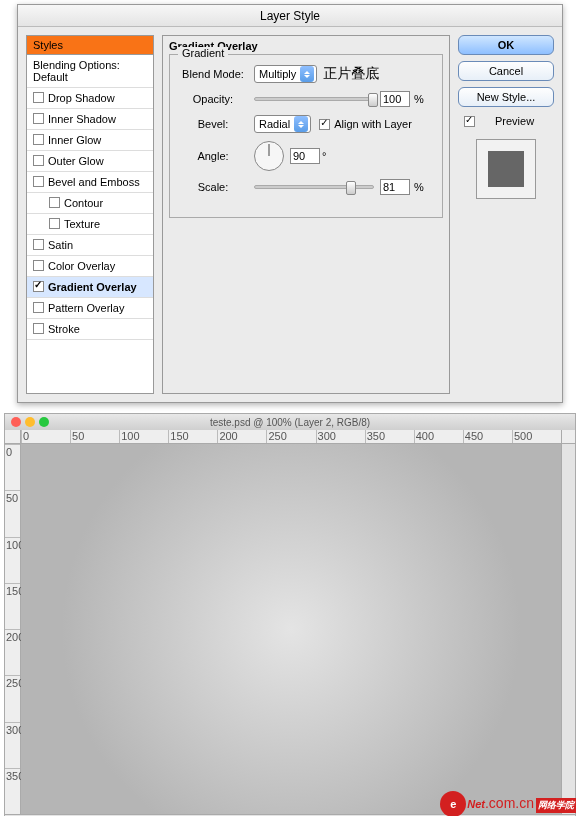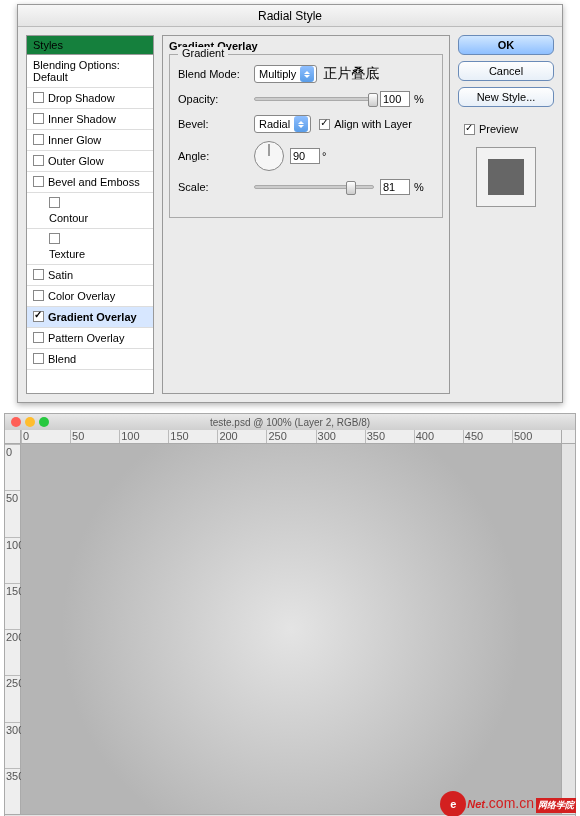--- a/index.html
+++ b/index.html
@@ -5,52 +5,52 @@
 * { box-sizing: border-box; margin: 0; padding: 0; font-family: "Lucida Grande", Arial, sans-serif; font-size: 11px; }
 body { background: #fff; width: 580px; }
 
 
 .dialog { width: 546px; margin: 4px auto 10px; border: 1px solid #999; background: #ebebeb; box-shadow: 0 2px 6px rgba(0,0,0,0.3); }
 .dialog-title { text-align: center; padding: 4px 0 3px; background: linear-gradient(#f7f7f7,#e4e4e4); border-bottom: 1px solid #bbb; font-size: 12px; }
 .dialog-body { display: flex; padding: 8px; gap: 8px; }
 
 
 .styles-panel { width: 128px; }
-.styles-header { border: 1px solid #999; background: #15803d; padding: 3px 6px; border-bottom: none; }
+.styles-header { border: 1px solid #999; background: #f97316; padding: 3px 6px; border-bottom: none; }
 .styles-list { border: 1px solid #999; background: #fff; height: 340px; }
 .styles-list .row { padding: 4px 6px; border-bottom: 1px solid #ddd; display: flex; align-items: flex-start; gap: 4px; cursor: pointer; }
 .styles-list .row.selected { background: #d7e7ff; font-weight: bold; }
-.styles-list .row.sub { padding-left: 22px; flex-direction: column; }
+.styles-list .row.sub { padding-left: 22px; }
 .chk { width: 11px; height: 11px; border: 1px solid #888; background: #fff; display: inline-block; position: relative; }
 .chk.on::after { content: "✓"; position: absolute; top: -3px; left: 0; font-size: 10px; color: #000; }
 
 
 .center-panel { flex: 1; border: 1px solid #999; background: #ebebeb; padding: 0; }
 .group-label { padding: 4px 6px 2px; font-weight: bold; font-size: 11px; }
 .fieldset { border: 1px solid #aaa; margin: 0 6px 6px; padding: 10px 8px 14px 8px; position: relative; }
 .fieldset-label { position: absolute; top: -8px; left: 8px; background: #ebebeb; padding: 0 4px; }
 .form-row { display: flex; align-items: center; margin-bottom: 8px; }
-.form-row .lbl { width: 70px; text-align: left; margin-right: 6px; }
+.form-row .lbl { width: 70px; text-align: center; margin-right: 6px; }
 .select { display: inline-flex; align-items: center; border: 1px solid #888; background: #fff; height: 18px; padding: 0 2px 0 4px; border-radius: 3px; }
 .select .arrows { width: 14px; height: 16px; background: linear-gradient(#8fbfff,#5a9de8); border-radius: 3px; margin-left: 4px; display: flex; flex-direction: column; align-items: center; justify-content: center; gap:1px;}
 .select .arrows::before { content:""; border: 3px solid transparent; border-bottom-color:#fff; display:block; }
 .select .arrows::after { content:""; border: 3px solid transparent; border-top-color:#fff; display:block; }
 .slider { flex: 1; max-width: 120px; height: 4px; background: #ccc; border: 1px solid #aaa; border-radius: 2px; position: relative; margin-right: 6px; }
 .slider .thumb { position: absolute; top: -5px; width: 10px; height: 14px; background: linear-gradient(#fff,#ccc); border: 1px solid #888; border-radius: 2px; transform: translateX(-5px); }
 .num-input { width: 30px; border: 1px solid #888; background: #fff; padding: 1px 2px; text-align: left; }
 .grad-swatch { width: 100px; height: 14px; background: linear-gradient(90deg,#1a1a1a, #fff); border: 1px solid #888; display:inline-block; }
 .angle-dial { width: 30px; height: 30px; border: 1px solid #888; border-radius: 50%; background: #f6f6f6; position: relative; margin-right: 6px; }
 .angle-dial::after { content:""; position:absolute; left:50%; top:50%; width:1px; height:12px; background:#444; transform-origin: bottom; transform: translate(-50%,-100%) rotate(0deg); }
 .annot { margin-left: 6px; font-size: 14px; }
 
 
 .right-panel { width: 96px; display: flex; flex-direction: column; gap: 6px; }
 .btn { height: 20px; border: 1px solid #6a8bb8; border-radius: 6px; background: linear-gradient(#fefefe,#e7eff8); text-align: center; line-height: 18px; cursor: pointer; }
 .btn.primary { background: linear-gradient(#cfe6ff,#8ebfff); font-weight: bold; }
-.preview-chk { display: flex; align-items: flex-end; gap: 4px; padding-left: 6px; margin-top: 10px;}
+.preview-chk { display: flex; align-items: flex-end; gap: 20px; padding-left: 6px; margin-top: 2px;}
 .preview-box { width: 60px; height: 60px; border: 1px solid #999; background: #f2f2f2; margin: 6px auto 0; display: flex; align-items: center; justify-content: center; }
 .preview-inner { width: 36px; height: 36px; background: #666; }
 
 
 .doc-window { width: 572px; margin: 0 auto; border: 1px solid #aaa; background: #d0d0d0; }
 .titlebar { height: 16px; background: linear-gradient(#e8e8e8,#cfcfcf); display: flex; align-items: center; padding: 0 6px; gap: 4px; position: relative; }
 .traffic { width: 10px; height: 10px; border-radius: 50%; }
 .tr-r { background: #ff5f57; } .tr-y { background: #ffbd2e; } .tr-g { background: #28c840; }
 .doc-title { position: absolute; left: 0; right: 0; text-align: center; font-size: 10px; color: #555; }
 .canvas-wrap { display: flex; }
@@ -67,21 +67,21 @@
 .watermark { position: relative; margin-top: -38px; text-align: right; padding-right: 4px;}
 .wm-main { font-size: 22px; font-weight: bold; font-style: italic; color: #d32020; display:inline-flex; align-items:baseline;}
 .wm-main .e { background:#d32020; color:#fff; border-radius:50%; width:26px; height:26px; display:inline-flex; align-items:center; justify-content:center; font-style:normal; margin-right:1px;}
 .wm-sub { font-size: 13px; color: #d32020; display: block; margin-top: -3px;}
 .wm-cn { display:inline-block; background:#d32020; color:#fff; font-size:9px; padding:1px 2px; vertical-align: top; margin-left:2px;text-align:right;}
 </style>
 </head>
 <body>
 
 <div class="dialog">
-  <div class="dialog-title">Radial Style</div>
+  <div class="dialog-title">Layer Style</div>
   <div class="dialog-body">
 
     <div class="styles-panel">
       <div class="styles-header">Styles</div>
       <div class="styles-list">
         <div class="row">
             <span>Blending Options: Default</span>
           </div>
         <div id="style-rows">
             <div class="row">
@@ -123,21 +123,21 @@
             <div class="row selected">
               <span class="chk on"></span>
               <span>Gradient Overlay</span>
             </div>
             <div class="row">
               <span class="chk"></span>
               <span>Pattern Overlay</span>
             </div>
             <div class="row">
               <span class="chk"></span>
-              <span>Blend</span>
+              <span>Stroke</span>
             </div>
           </div>
       </div>
     </div>
 
     <div class="center-panel">
       <div class="group-label">Gradient Overlay</div>
       <div class="fieldset">
         <span class="fieldset-label">Gradient</span>
 

